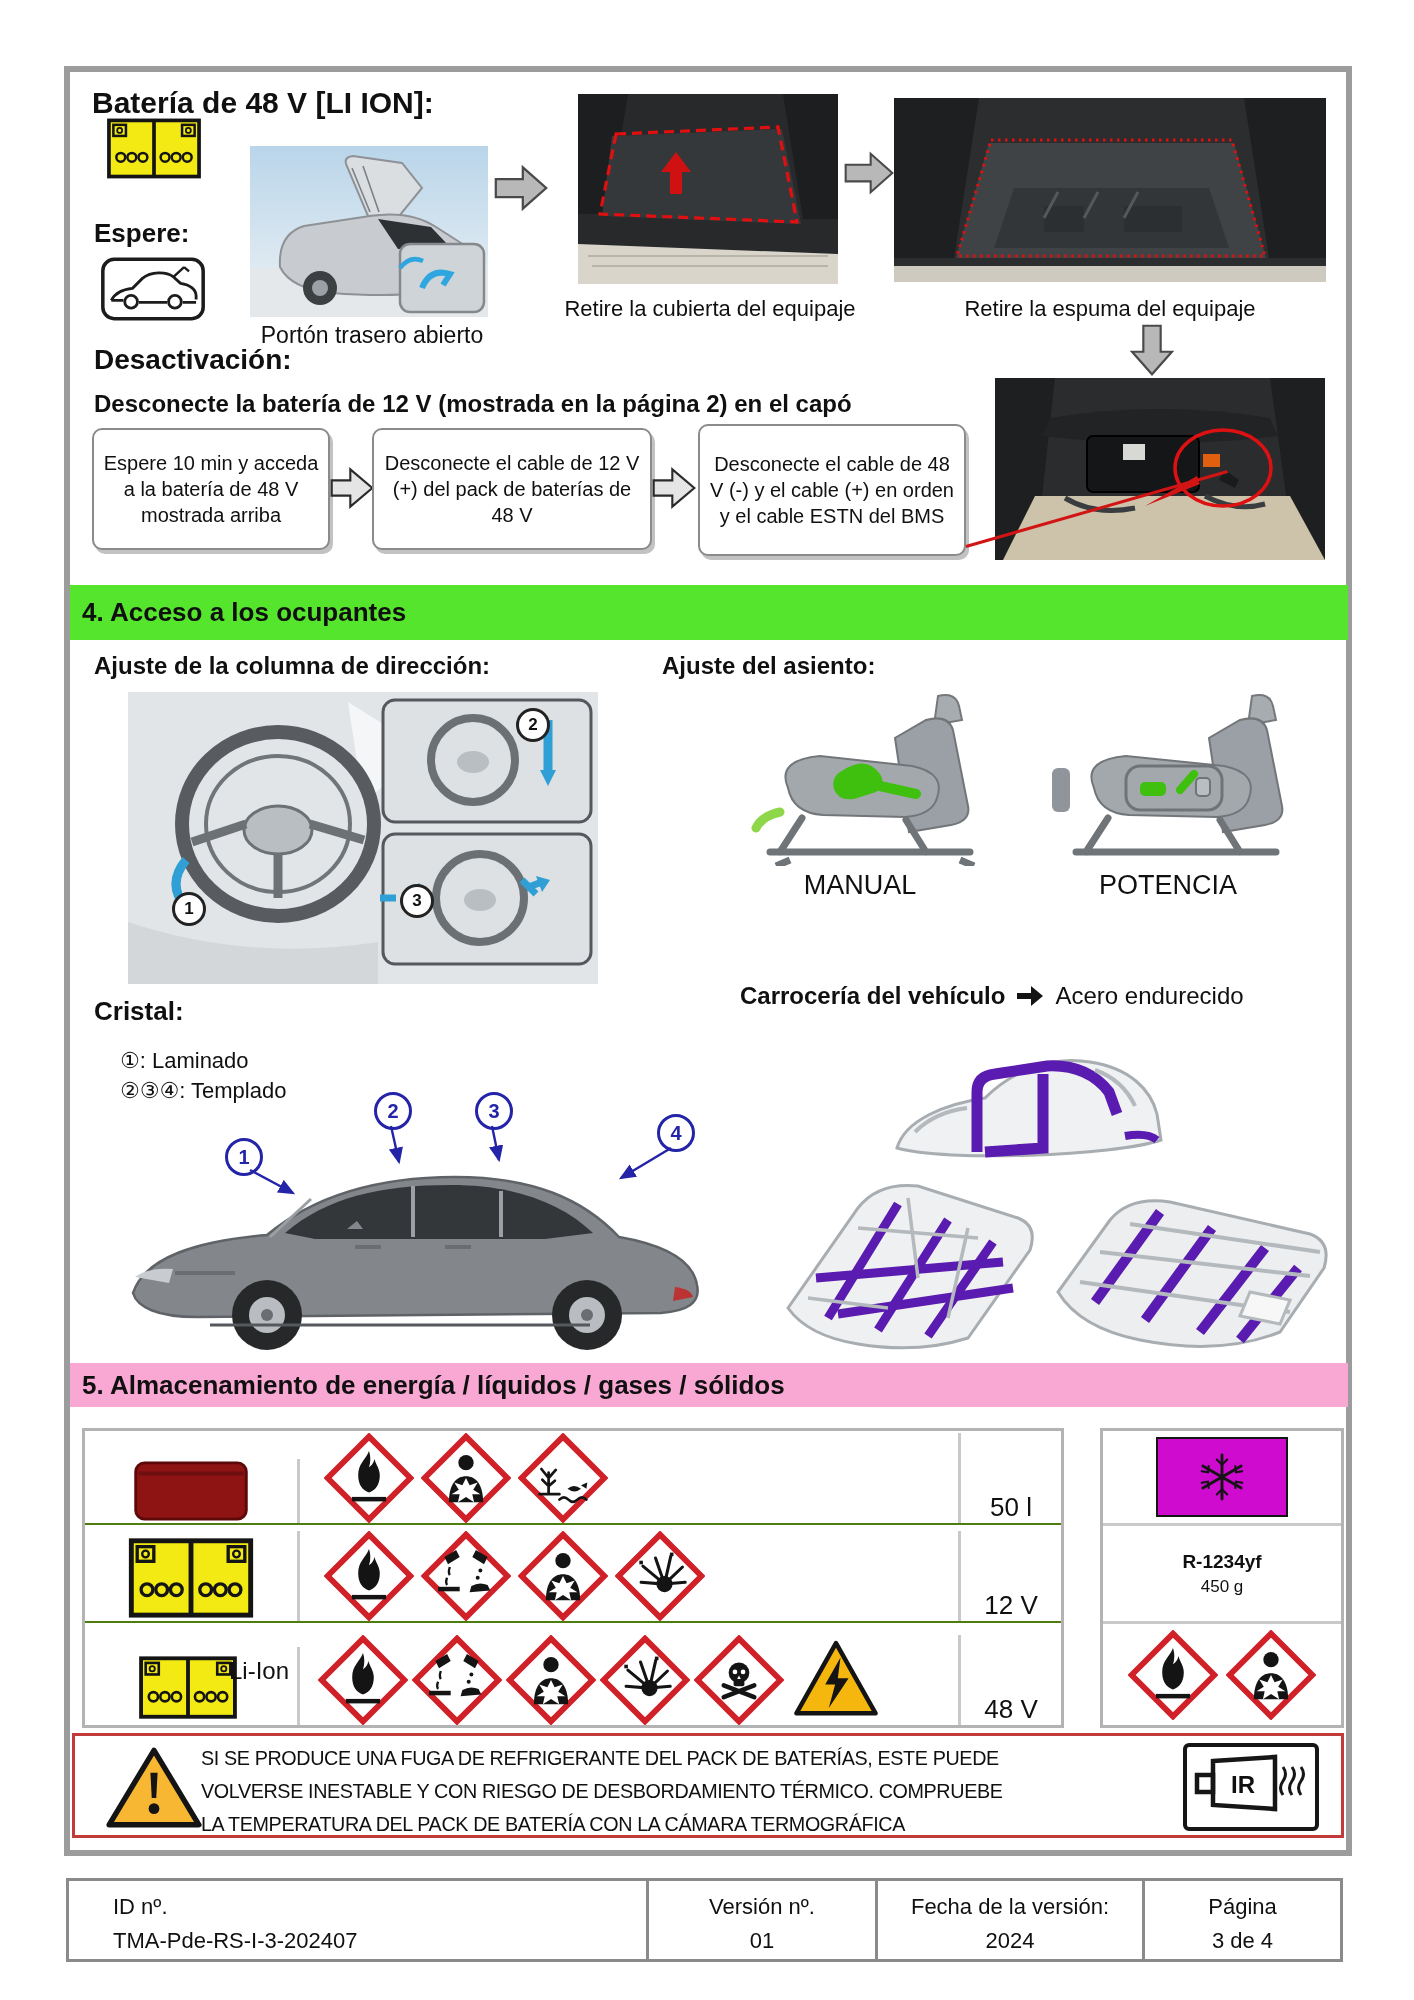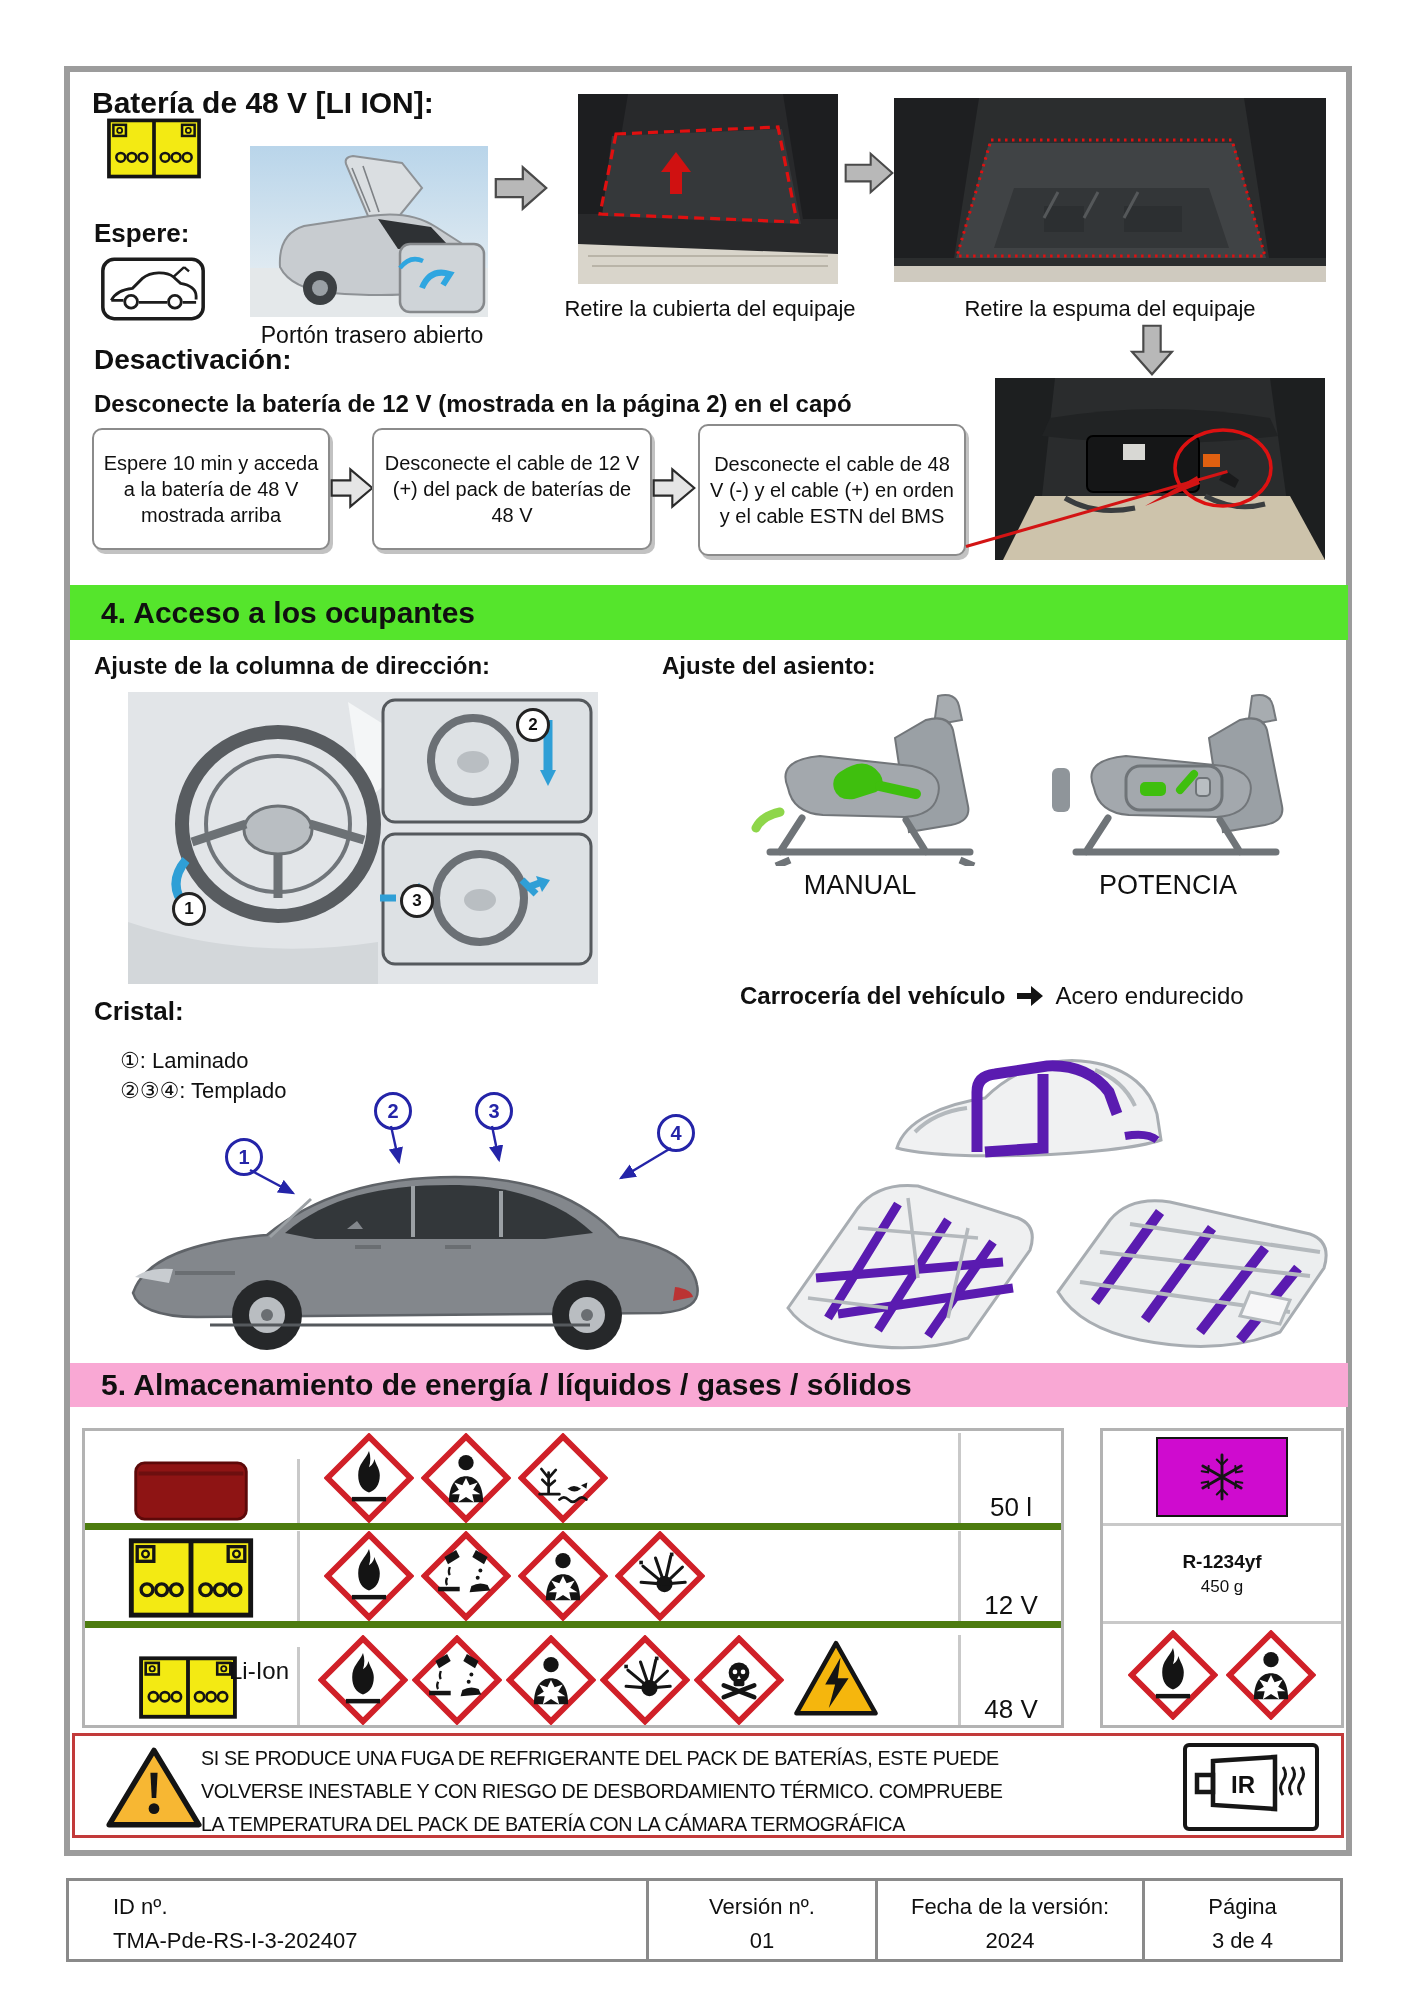--- a/index.html
+++ b/index.html
@@ -2,29 +2,29 @@
 <html><head>
 <meta charset="utf-8">
 <style>
   html,body{margin:0;padding:0;background:#fff}
   .page{position:relative;width:1414px;height:2000px;background:#fff;overflow:hidden;
         font-family:"Liberation Sans","DejaVu Sans",sans-serif;color:#101010}
   .abs{position:absolute}
   .b{font-weight:bold}
   .frame{border:6px solid #9c9c9c;box-sizing:border-box}
   .cap{font-size:22px;text-align:center;white-space:nowrap}
-  .banner{display:flex;align-items:center;padding-left:31px;font-weight:bold;font-size:30px;box-sizing:border-box}
+  .banner{display:flex;align-items:center;padding-left:12px;font-weight:bold;font-size:26px;box-sizing:border-box}
   .stepbox{background:#fff;border:2px solid #8b8b8b;border-radius:10px;box-shadow:3px 4px 0 rgba(120,120,120,.45);
            display:flex;align-items:center;justify-content:center;text-align:center;
            font-size:20px;line-height:1.3;padding:6px 8px;box-sizing:border-box}
   .photo{overflow:hidden;background:#2a2c2d}
   .ghs{width:90px;height:90px;flex:0 0 auto}
   .stable{border:3px solid #b3b3b3;background:#fff;box-sizing:border-box}
   .srow{display:flex;align-items:flex-end;box-sizing:border-box}
-  .srow + .srow{border-top:7px solid #4d7c0f}
+  .srow + .srow{border-top:2px solid #4d7c0f}
   .c-icon{width:212px;display:flex;align-items:center;justify-content:center;border-right:3px solid #c9c9c9;position:relative}
   .c-pictos{flex:1;display:flex;align-items:center;gap:7px;padding-left:24px;border-right:3px solid #c9c9c9}
   .c-val{width:100px;display:flex;align-items:center;justify-content:center;font-size:26px}
   .rrow{display:flex;flex-direction:column;align-items:center;justify-content:center;box-sizing:border-box}
   .rrow + .rrow{border-top:3px solid #c9c9c9}
   .callout{position:absolute;width:32px;height:32px;border:3px solid #2424a8;border-radius:50%;
            background:#fff;color:#2424a8;font-weight:bold;font-size:20px;
            display:flex;align-items:center;justify-content:center}
   .warnbox{border:3px solid #c23a3a;background:#fff;box-sizing:border-box}
   .warnline{font-size:21px;letter-spacing:-.4px;line-height:33px;transform:scaleX(.94);transform-origin:left;white-space:nowrap}

